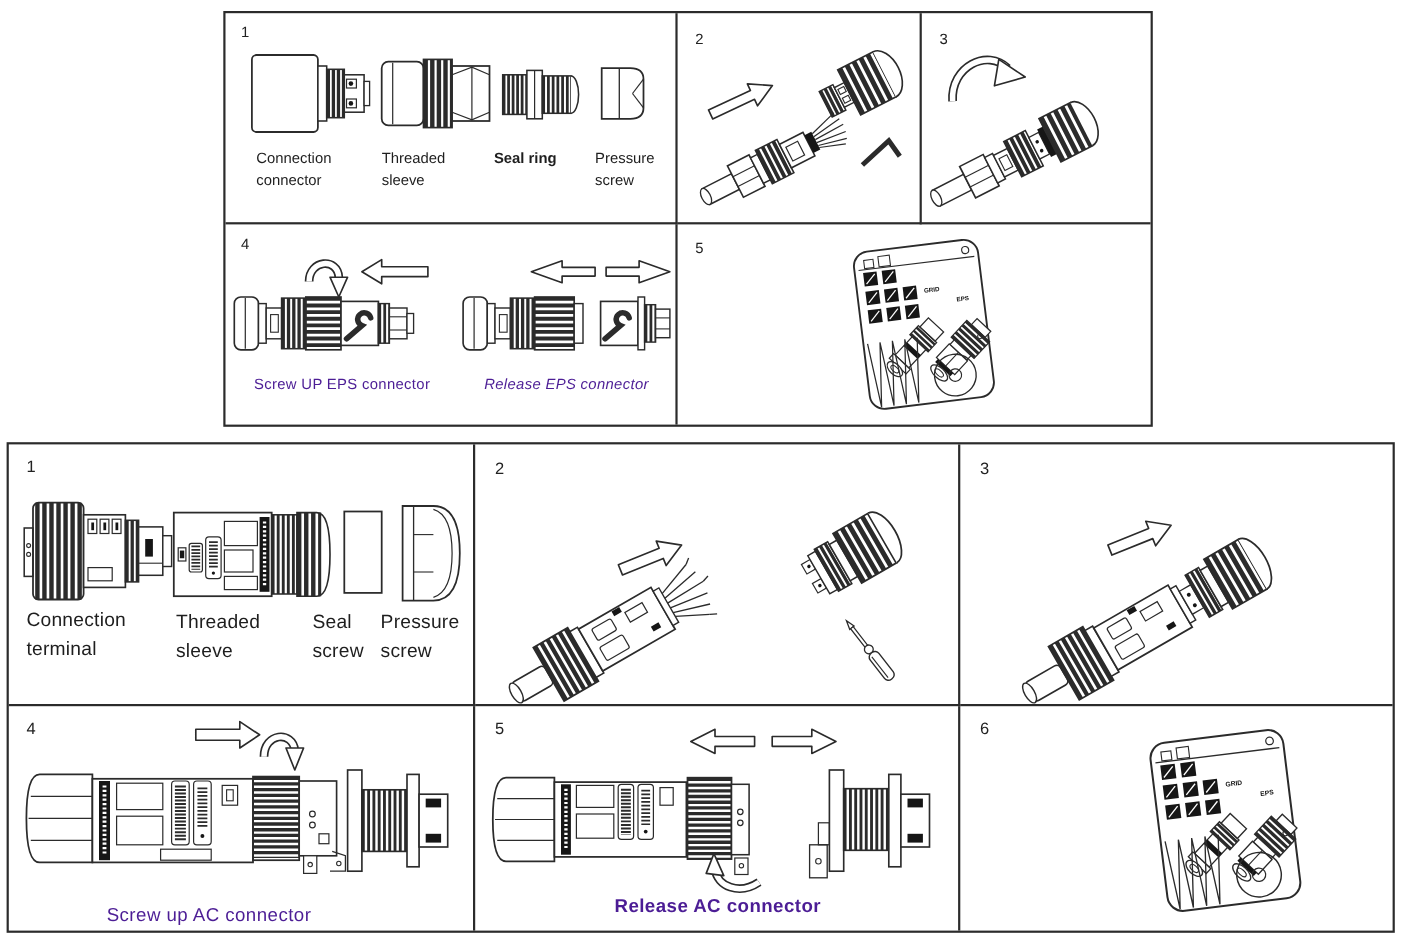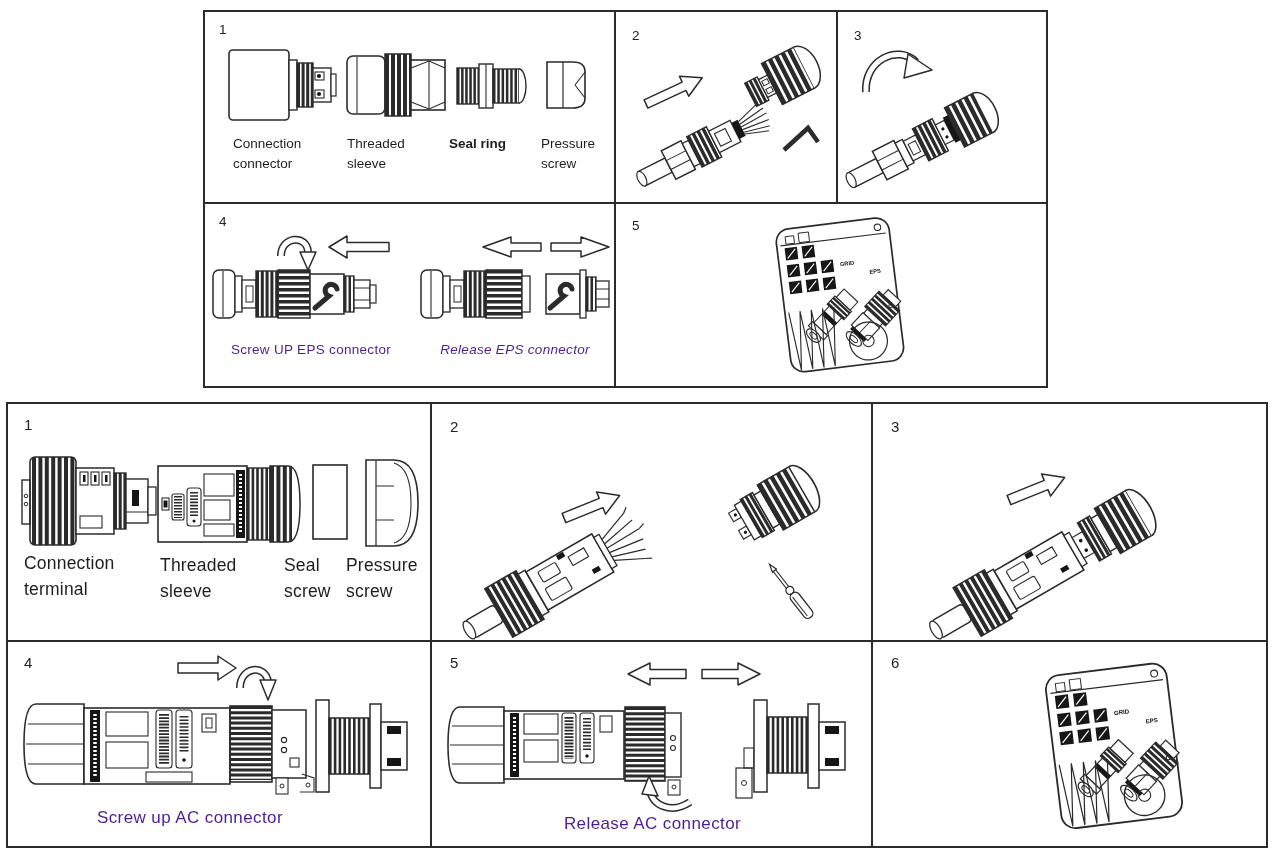--- a/index.html
+++ b/index.html
@@ -495,21 +495,21 @@
       <polyline points="284,122 296,126 296,140 282,140" class="ln" stroke-width="1.1"></polyline>
       <circle cx="290" cy="133" r="2" class="ln" stroke-width="1"></circle>
       <rect x="298" y="48" width="13" height="92" class="wfill" stroke-width="1.5"></rect>
       <line x1="311" y1="94" x2="352" y2="94" stroke="#2b2b2b" stroke-width="56" stroke-dasharray="2.6 2.2"></line>
       <rect x="311" y="66" width="41" height="56" class="ln" stroke-width="1.5"></rect>
       <rect x="352" y="52" width="11" height="84" class="wfill" stroke-width="1.5"></rect>
       <rect x="363" y="70" width="26" height="48" class="wfill" stroke-width="1.5"></rect>
       <rect x="369" y="74" width="14" height="8" fill="#161616"></rect>
       <rect x="369" y="106" width="14" height="8" fill="#161616"></rect>
     </svg>
-    <div class="caption caption-lg" style="left:0;top:166px;width:364px;">Screw up AC connector</div>
+    <div class="caption caption-lg" style="left:0;top:180px;width:364px;">Screw up AC connector</div>
   </div>
 
   <div class="panel bR" style="left:424px;top:238px;width:441px;height:204px;">
     <div class="num num-lg" style="left:18px;top:12px;">5</div>
     <svg style="left:8px;top:8px;width:424px;height:160px;" viewBox="0 0 424 160">
       <g transform="translate(188,24)">
         <polygon class="arrow" points="58,-4.5 22,-4.5 22,-11 0,0 22,11 22,4.5 58,4.5"></polygon>
       </g>
       <g transform="translate(262,24)">
         <polygon class="arrow" points="0,-4.5 36,-4.5 36,-11 58,0 36,11 36,4.5 0,4.5"></polygon>
@@ -547,21 +547,21 @@
       <circle cx="304" cy="133" r="2.5" class="ln" stroke-width="1"></circle>
       <rect x="304" y="98" width="10" height="20" class="ln" stroke-width="1.1"></rect>
       <rect x="314" y="50" width="13" height="92" class="wfill" stroke-width="1.5"></rect>
       <line x1="327" y1="95" x2="368" y2="95" stroke="#2b2b2b" stroke-width="56" stroke-dasharray="2.6 2.2"></line>
       <rect x="327" y="67" width="41" height="56" class="ln" stroke-width="1.5"></rect>
       <rect x="368" y="54" width="11" height="84" class="wfill" stroke-width="1.5"></rect>
       <rect x="379" y="72" width="26" height="48" class="wfill" stroke-width="1.5"></rect>
       <rect x="385" y="76" width="14" height="8" fill="#161616"></rect>
       <rect x="385" y="108" width="14" height="8" fill="#161616"></rect>
     </svg>
-    <div class="caption caption-lg" style="left:0;top:172px;width:441px;">Release AC connector</div>
+    <div class="caption caption-lg" style="left:0;top:172px;width:441px;font-weight:bold;">Release AC connector</div>
   </div>
 
   <div class="panel" style="left:865px;top:238px;width:393px;height:204px;">
     <div class="num num-lg" style="left:18px;top:12px;">6</div>
     <svg style="left:164px;top:16px;width:152px;height:176px;" viewBox="0 0 150 172">
       <g transform="rotate(-7 75 86)">
         <rect x="16" y="10" width="120" height="152" rx="14" class="wfill" stroke-width="1.8"></rect>
         <line x1="20" y1="27" x2="132" y2="27" class="ln" stroke-width="1.2"></line>
         <circle cx="124" cy="20" r="3.4" class="ln" stroke-width="1.1"></circle>
         <g>

